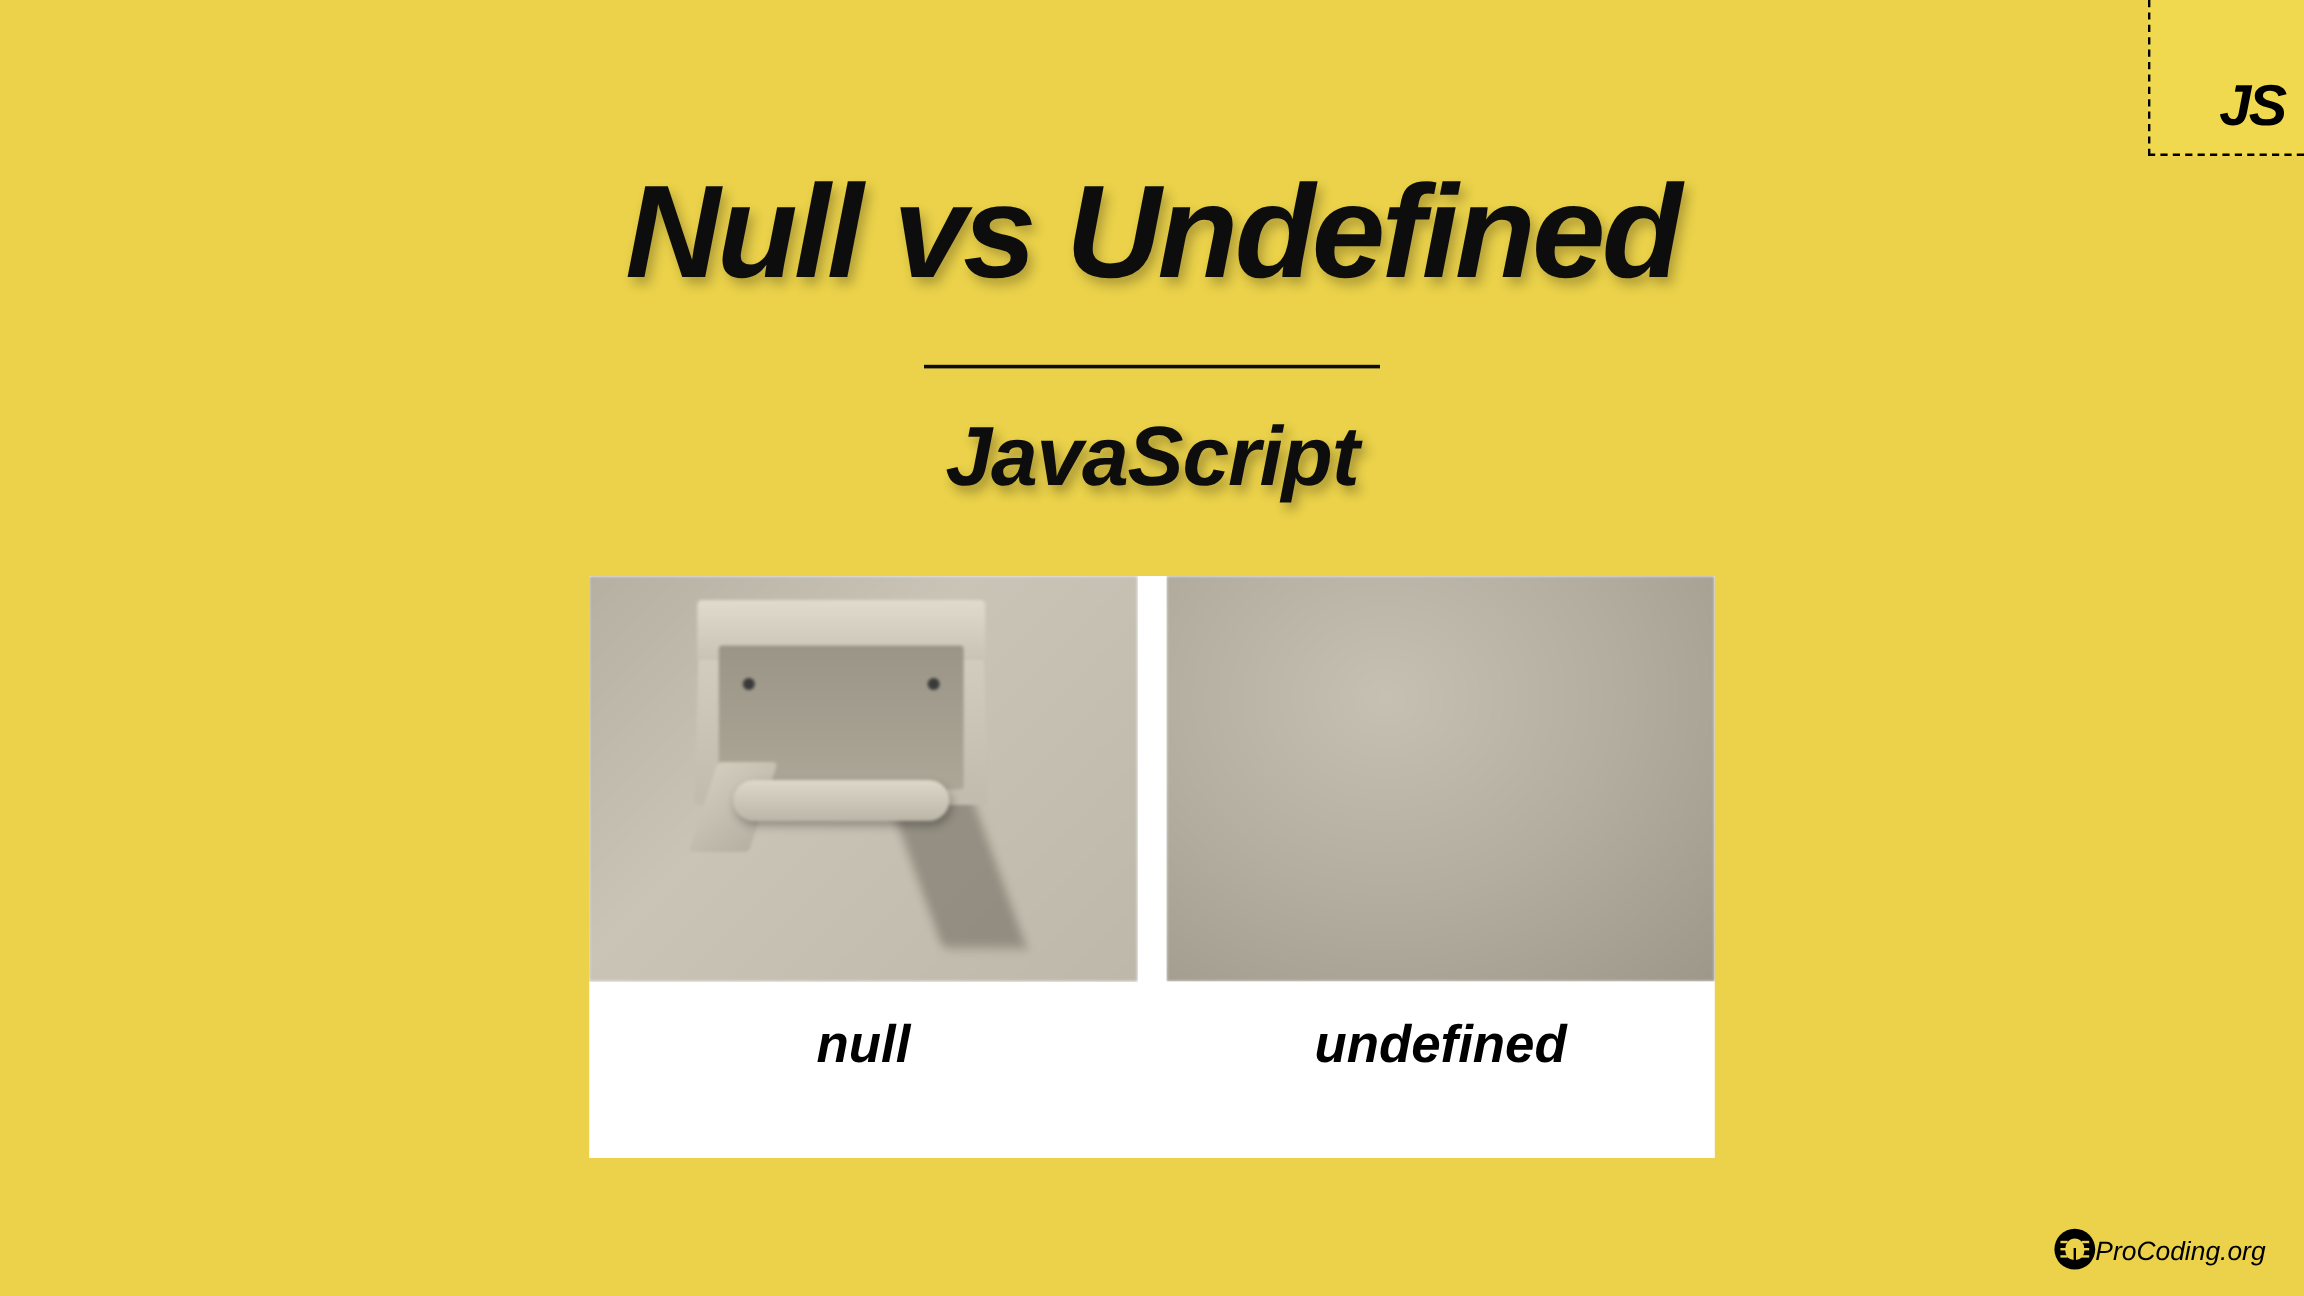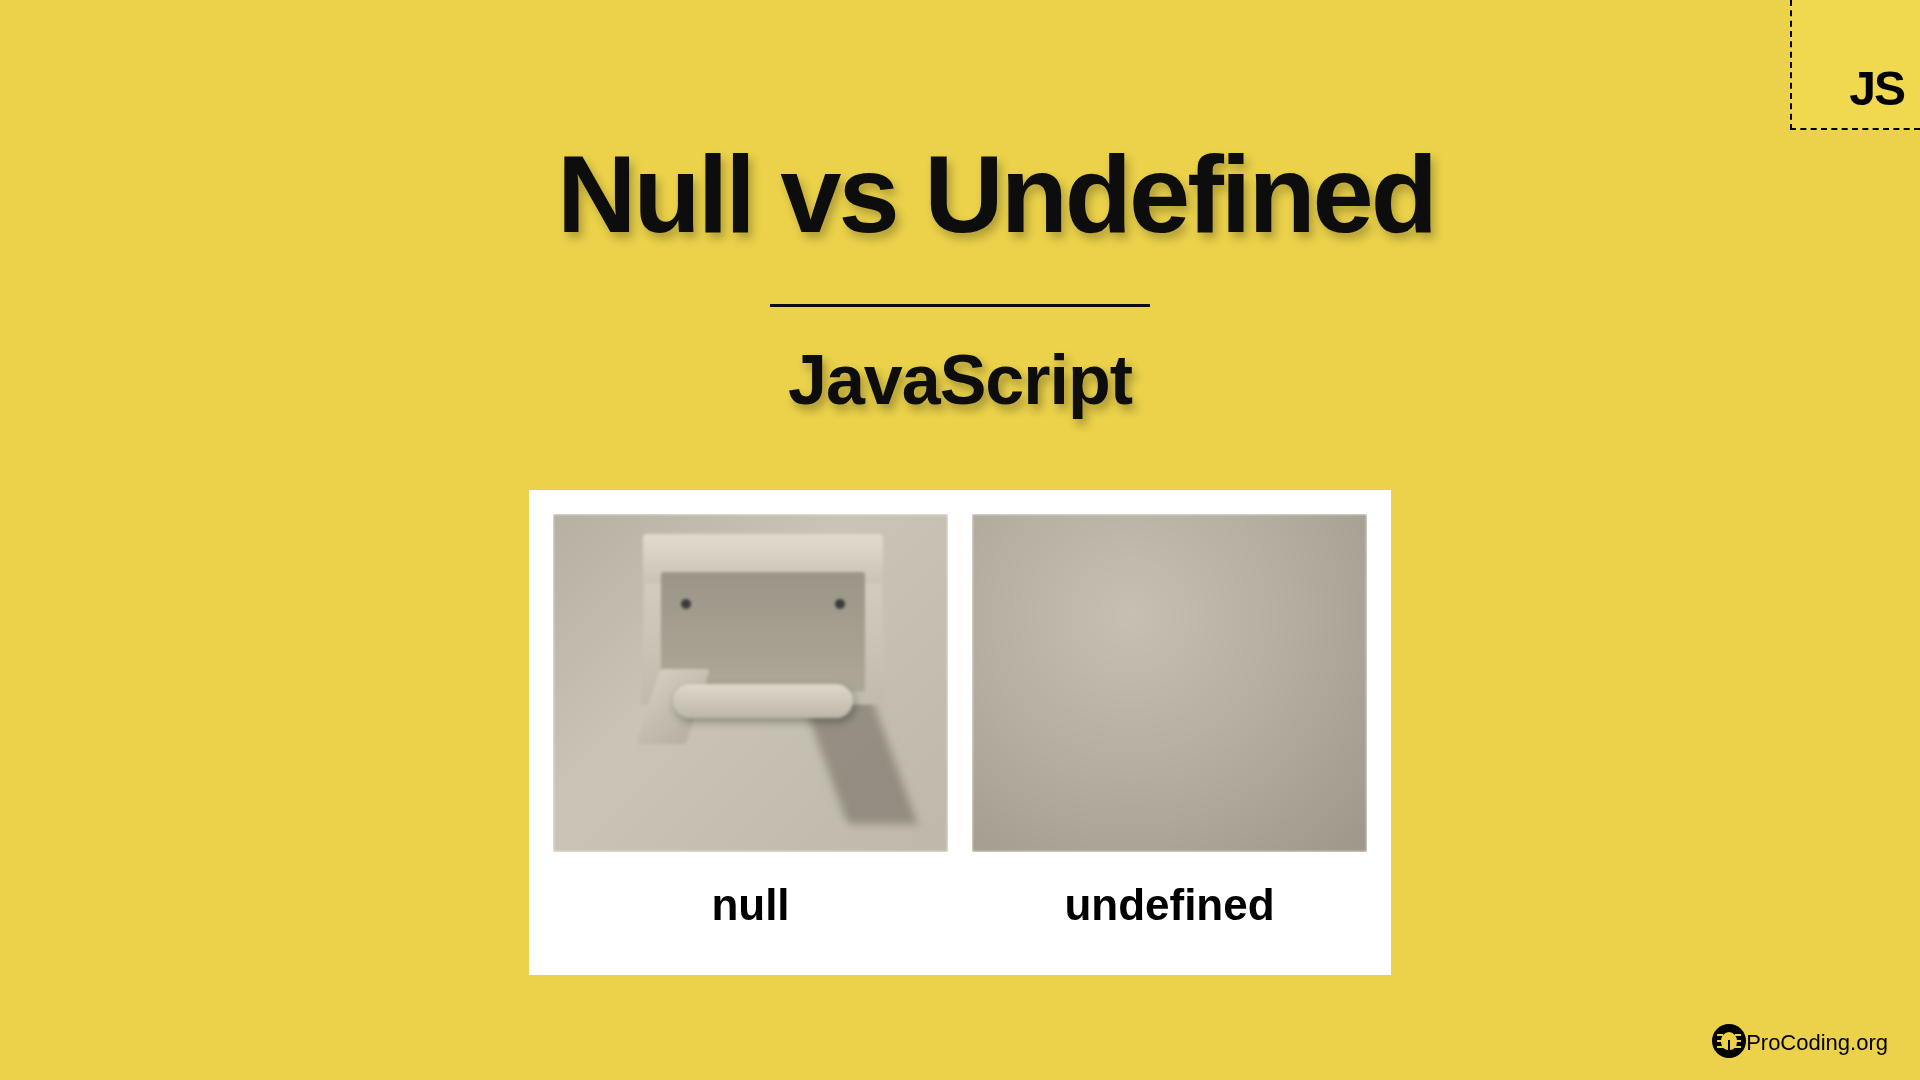--- a/index.html
+++ b/index.html
@@ -1,18 +1,19 @@
 <!DOCTYPE html>
 <html><head>
   <meta charset="utf-8">
   <style>
     * {
       margin: 0;
       padding: 0;
       box-sizing: border-box;
+      font-style: italic;
     }
     body {
       width: 1920px;
       height: 1080px;
       background: #ebd24a;
       position: relative;
       font-family: -apple-system, BlinkMacSystemFont, 'Segoe UI', Arial, sans-serif;
       overflow: hidden;
     }
     .js-badge {
@@ -40,21 +41,20 @@
       position: absolute;
       top: 130px;
       left: 50%;
       transform: translateX(-50%);
       font-size: 110px;
       font-weight: 900;
       color: #0d0d0d;
       letter-spacing: -3px;
       text-shadow: 4px 6px 10px rgba(0,0,0,0.25);
       white-space: nowrap;
-      margin-left: 36px;
     }
     .divider {
       position: absolute;
       top: 304px;
       left: 50%;
       transform: translateX(-50%);
       width: 380px;
       height: 3px;
       background: #0d0d0d;
     }
@@ -64,29 +64,28 @@
       left: 50%;
       transform: translateX(-50%);
       font-size: 70px;
       font-weight: 900;
       color: #0d0d0d;
       letter-spacing: -1px;
       text-shadow: 4px 6px 10px rgba(0,0,0,0.3);
     }
     .meme-container {
       position: absolute;
-      top: 490px;
-      left: 50%;
-      transform: translateX(-50%);
-      width: 862px;
+      top: 480px;
+      left: 50%;
+      transform: translateX(-50%);
+      width: 938px;
       height: 485px;
       background: #fff;
       display: flex;
       gap: 24px;
-      padding: 24px;
     }
     .meme-panel {
       flex: 1;
       display: flex;
       flex-direction: column;
     }
     .meme-img {
       width: 100%;
       height: 338px;
       position: relative;

